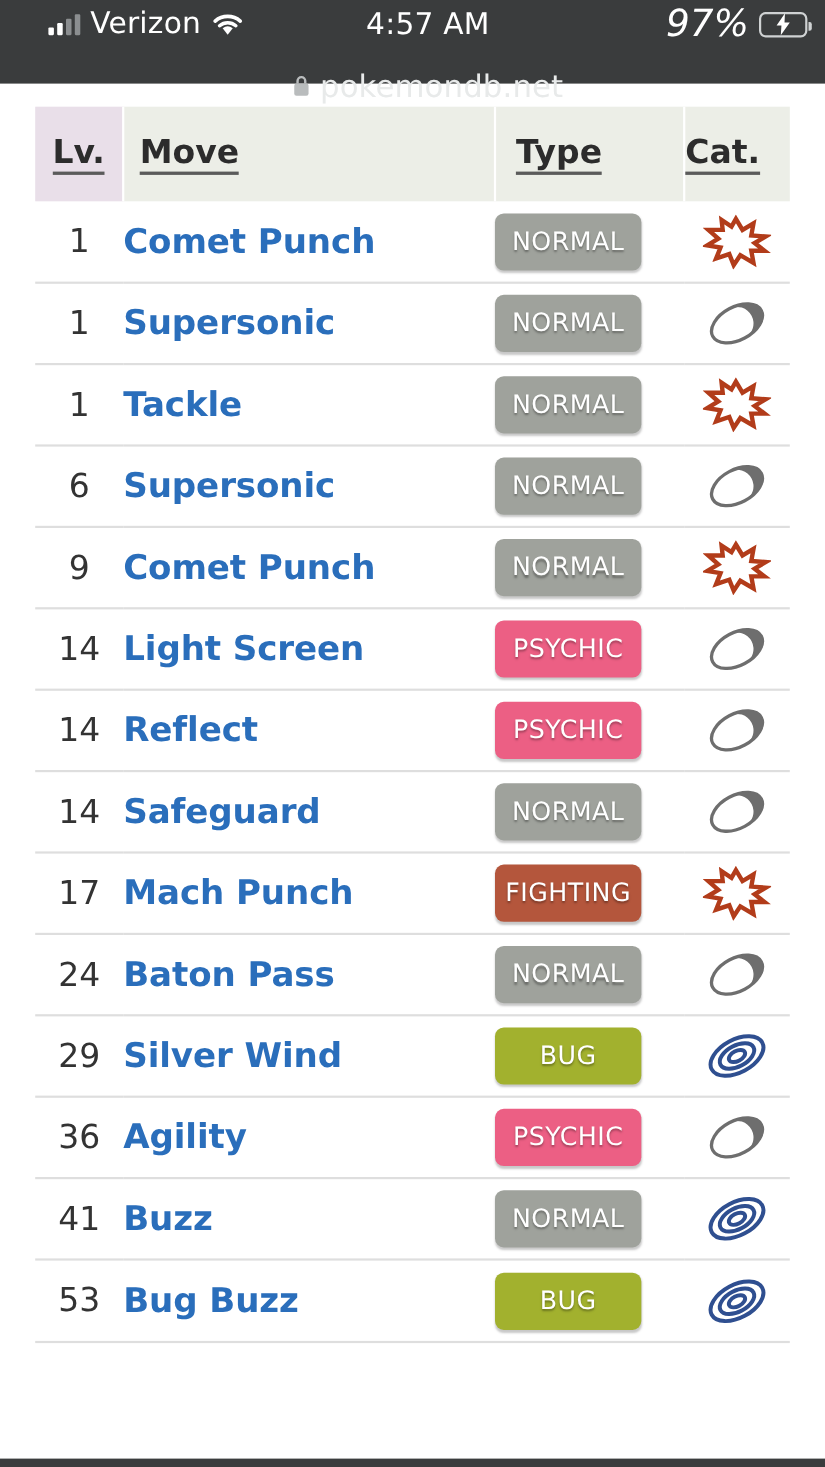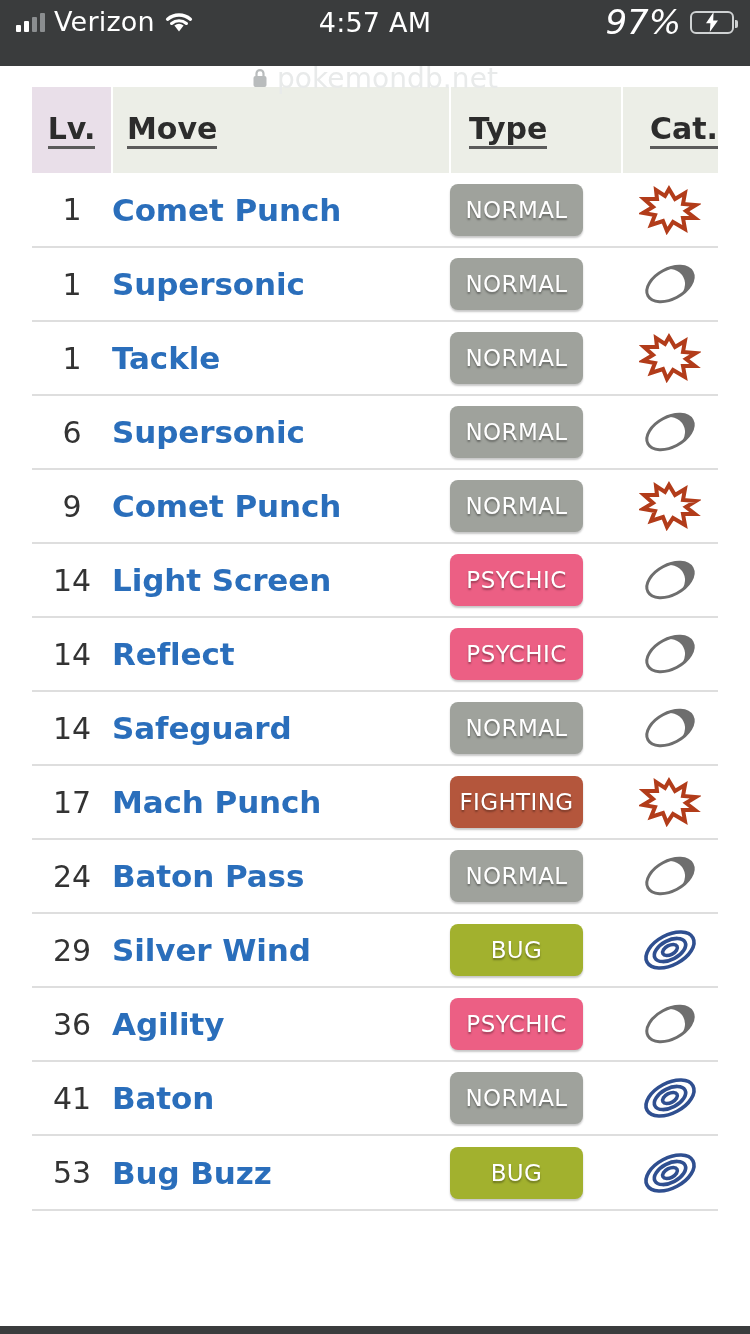--- a/index.html
+++ b/index.html
@@ -11,24 +11,25 @@
     width: 750px;
     height: 1334px;
     overflow: hidden;
     font-family: "DejaVu Sans", "Liberation Sans", sans-serif;
     -webkit-font-smoothing: antialiased;
   }
 
   
   .status-bar {
     position: relative;
-    height: 66px;
+    height: 76px;
     background: #3a3c3d;
     color: #ffffff;
     box-sizing: border-box;
+    padding-left: 28px;
   }
   .sb-row1 {
     position: relative;
     height: 44px;
   }
   .sb-left {
     position: absolute;
     left: 16px;
     top: 0;
     height: 44px;
@@ -160,21 +161,21 @@
     display: inline-block;
     line-height: 1.05;
   }
   table.moves thead th.col-lv {
     background: #e9dfe9;
     text-align: center;
     padding: 4px;
   }
   table.moves thead th.col-cat {
     border-right: none;
-    text-align: right;
+    text-align: left;
     padding: 0;
     text-decoration: underline;
   }
   table.moves thead th.col-type { padding-left: 18px; }
 
   table.moves tbody td {
     border-top: 2px solid #dedede;
     height: 74px;
     padding: 0;
     vertical-align: middle;
@@ -415,21 +416,21 @@
             <td class="cell-type"><span class="type-badge" style="background:#ec5f84">PSYCHIC</span></td>
             <td class="cell-cat"><span><svg class="cat-icon" width="62" height="50" viewBox="0 0 62 50">
                   <g transform="rotate(-28 31 25)">
                     <ellipse cx="31" cy="25" rx="25" ry="15" fill="#ffffff" stroke="#6e6e6e" stroke-width="3"></ellipse>
                     <path d="M31 10 A15 15 0 0 1 31 40 A25 15 0 0 0 56 25 A25 15 0 0 0 31 10 Z" fill="#6e6e6e"></path>
                   </g>
                 </svg></span></td>
           </tr>
           <tr>
             <td class="cell-lv"><span>41</span></td>
-            <td class="cell-move"><a href="#">Baton</a></td>
+            <td class="cell-move"><a href="#">Buzz</a></td>
             <td class="cell-type"><span class="type-badge" style="background:#9fa29c">NORMAL</span></td>
             <td class="cell-cat"><span><svg class="cat-icon" width="62" height="50" viewBox="0 0 62 50">
                   <g transform="rotate(-28 31 25)">
                     <ellipse cx="31" cy="25" rx="26" ry="15" fill="none" stroke="#2f4f90" stroke-width="3.6"></ellipse>
                     <ellipse cx="31" cy="25" rx="17" ry="9.5" fill="none" stroke="#2f4f90" stroke-width="3.6"></ellipse>
                     <ellipse cx="31" cy="25" rx="8" ry="4.6" fill="none" stroke="#2f4f90" stroke-width="3.6"></ellipse>
                   </g>
                 </svg></span></td>
           </tr>
           <tr>

